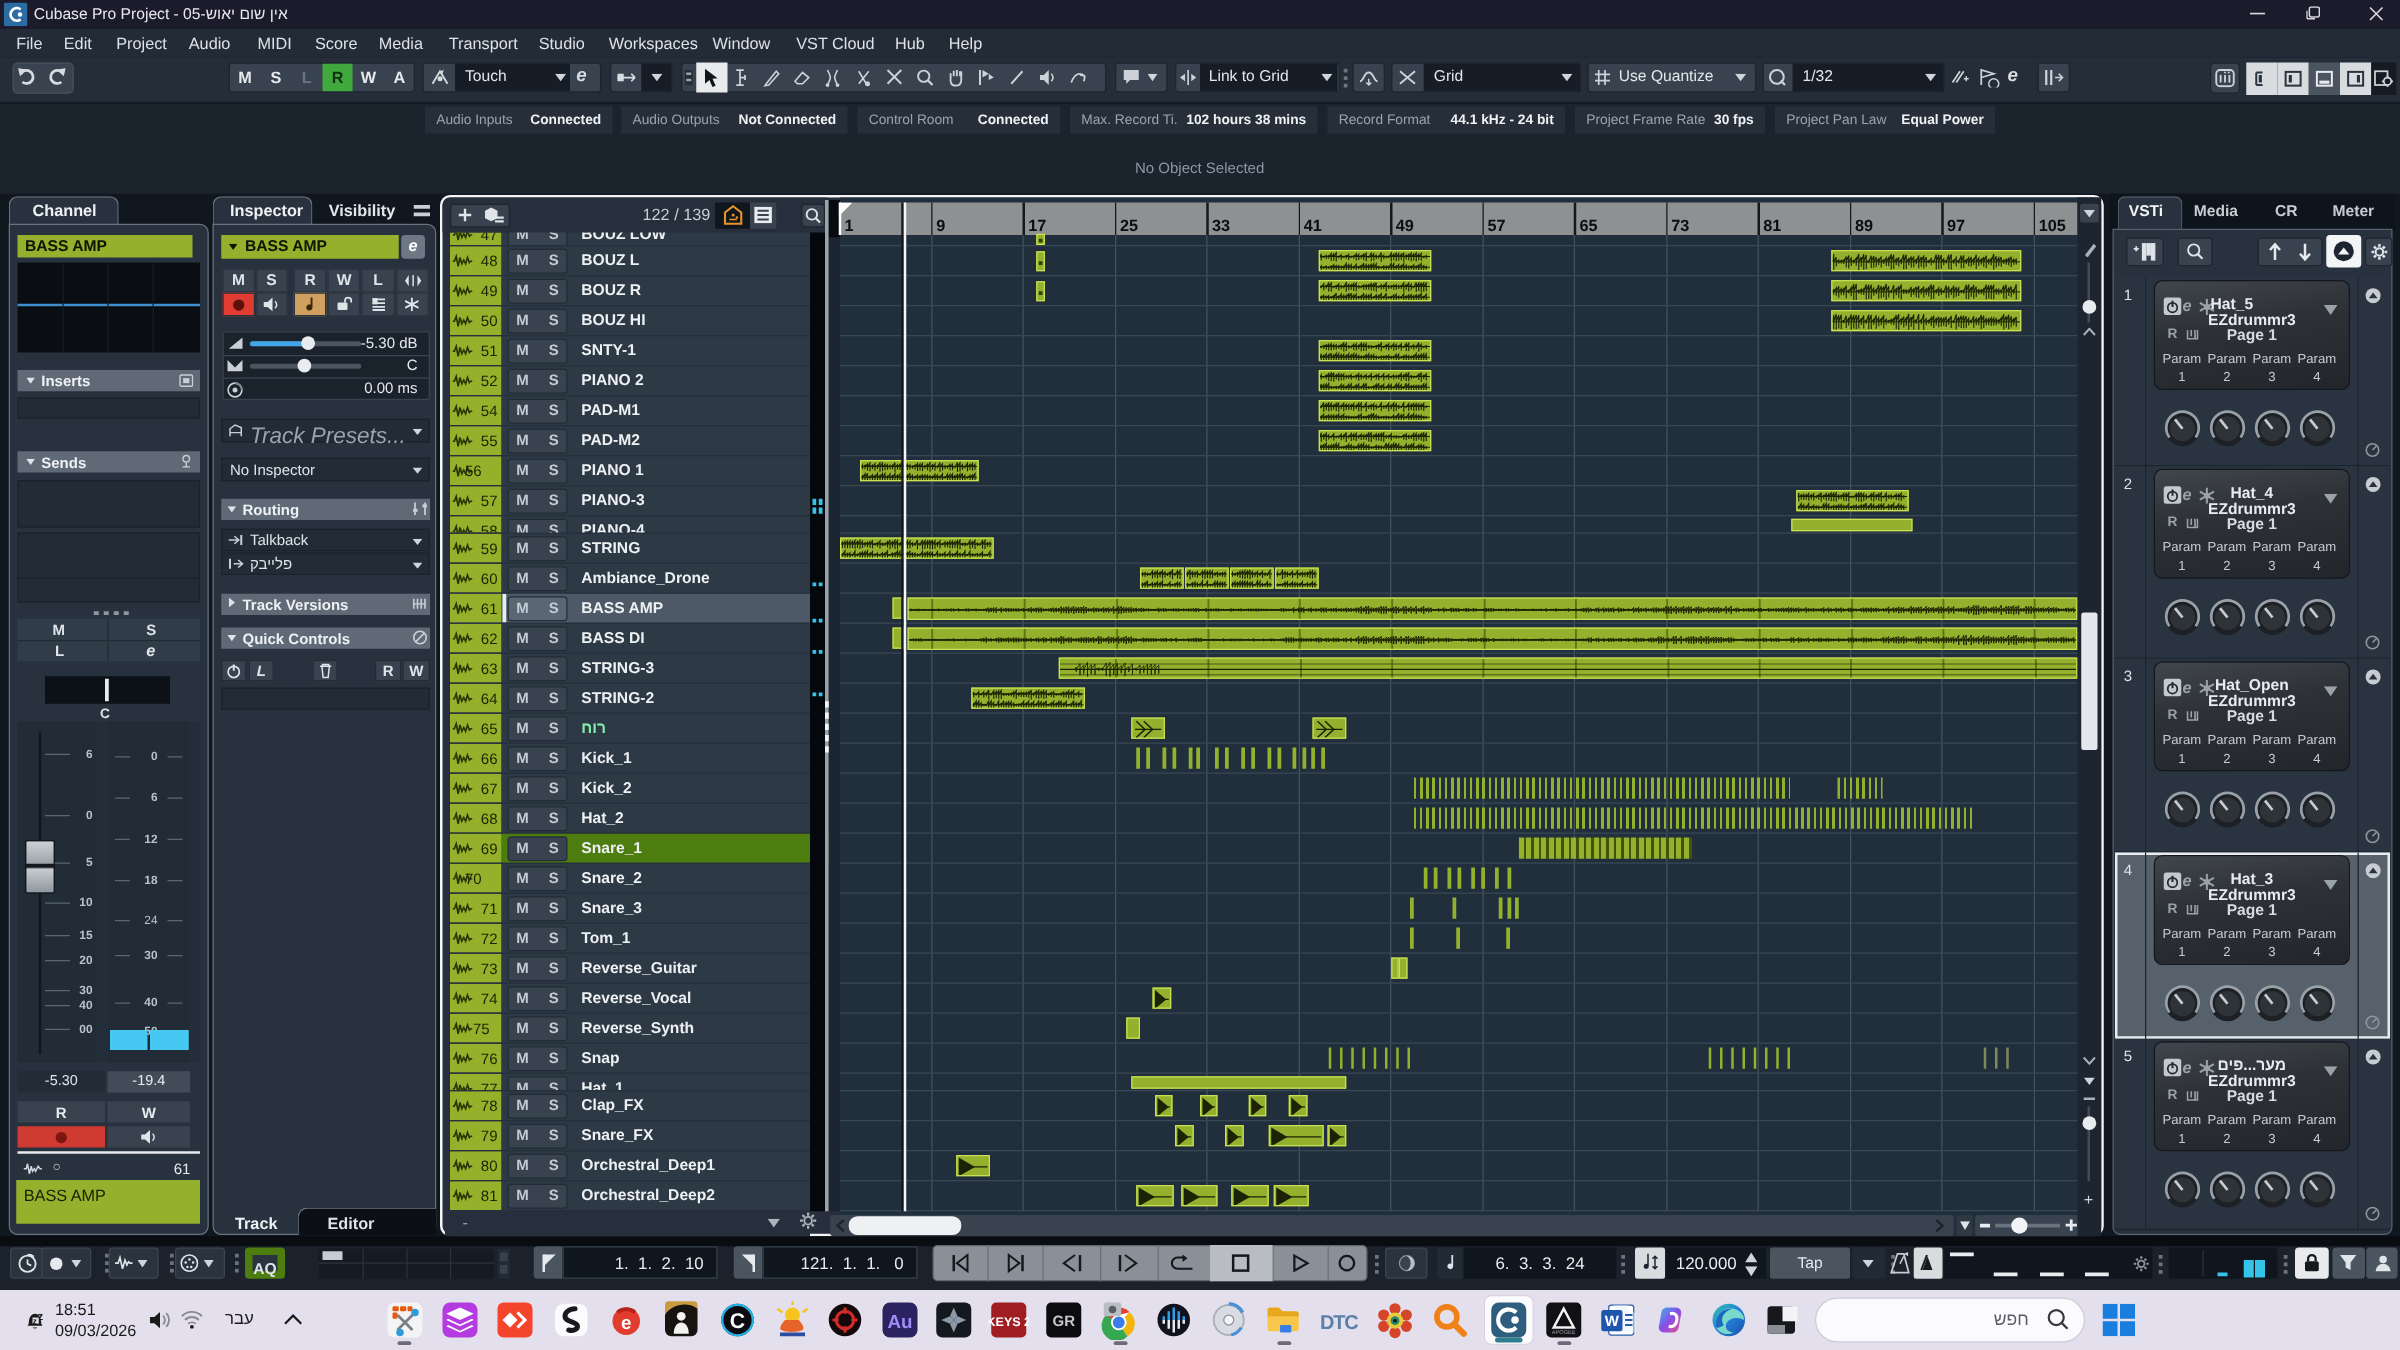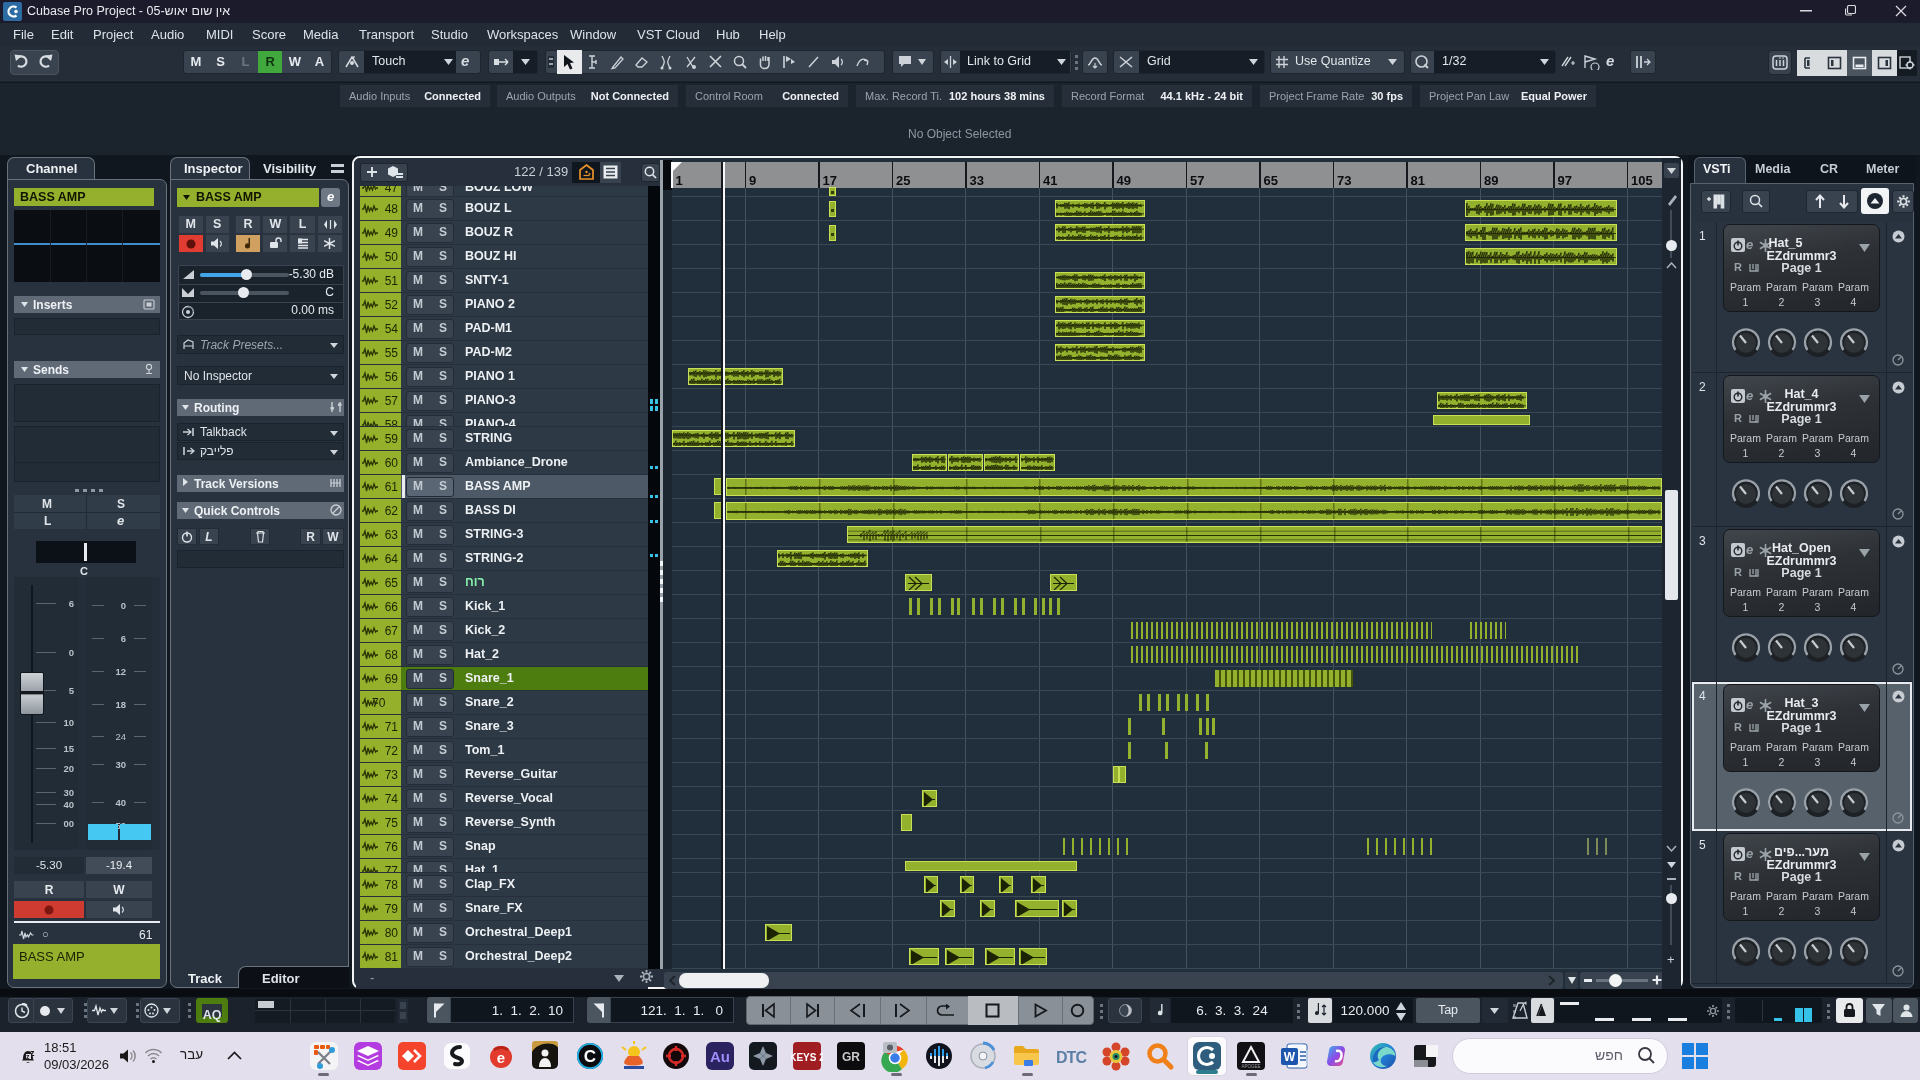--- a/index.html
+++ b/index.html
@@ -461,21 +461,21 @@
       <circle cx="7" cy="7" r="5.5" fill="none" stroke="#c9cfd5" stroke-width="1.3"></circle>
       <circle cx="7" cy="7" r="2" fill="#c9cfd5"></circle>
       <path d="M7 1.5 A5.5 5.5 0 0 1 12.5 7" stroke="#7e8994" stroke-width="1.3" fill="none"></path>
     </svg>
 <div class="tx" style="left:276px;top:303px;width:58px;text-align:right;font-size:12px;color:#e6eaee">0.00 ms</div>
 <div style="position:absolute;left:177px;top:335px;width:167px;height:19px;background:#222c37;border:1px solid #1a222b"></div>
 <svg class="abs" style="left:182px;top:339px" width="13" height="11">
       <path d="M2 10 V4 l4 -3 5 2 v7" fill="none" stroke="#c9cfd5" stroke-width="1.2"></path>
       <path d="M2 7 h9" stroke="#c9cfd5"></path>
     </svg>
-<div class="tx" style="left:200px;top:338px;font-size:12px;font-style:italic;color:#9aa4af">Track Presets...</div>
+<div class="tx" style="left:200px;top:338px;font-size:18px;font-style:italic;color:#9aa4af">Track Presets...</div>
 <svg style="position:absolute;left:330px;top:343px" width="8" height="5">
       <polygon points="0,0 8,0 4.0,5" fill="#cfd5da"></polygon>
     </svg>
 <div style="position:absolute;left:177px;top:366px;width:167px;height:19px;background:#222c37;border:1px solid #1a222b"></div>
 <div class="tx" style="left:184px;top:369px;font-size:12px;color:#dfe4e9">No Inspector</div>
 <svg style="position:absolute;left:330px;top:374px" width="8" height="5">
       <polygon points="0,0 8,0 4.0,5" fill="#cfd5da"></polygon>
     </svg>
 <div style="position:absolute;left:177px;top:399px;width:167px;height:17px;background:#5f6a76"></div>
 <svg style="position:absolute;left:182px;top:405px" width="7" height="5">
@@ -659,21 +659,21 @@
       <div style="position:absolute;left:46px;top:2px;width:48px;height:20px;background:#39434f;border-radius:3px;border:1px solid #232c36"></div>
       <div style="position:absolute;left:53px;top:4px;font-size:12px;font-weight:bold;color:#c3cbd3">M</div>
       <div style="position:absolute;left:79px;top:4px;font-size:12px;font-weight:bold;color:#c3cbd3">S</div>
       <div style="position:absolute;left:105px;top:4px;font-size:12.5px;font-weight:bold;color:#eef1f4;white-space:nowrap">PAD-M2</div>
     </div>
 <div style="position:absolute;left:360px;top:365px;width:288px;height:23px;background:#2d3945;overflow:hidden">
       <div style="position:absolute;left:0;top:0;width:41px;height:23px;background:#95b02b"></div>
       <svg style="position:absolute;left:2px;top:6px" width="16" height="12">
         <path d="M0 6 h1.5 l1.5 -4 1.5 8 1.5 -7 1.5 5 1.5 -3 1.5 3 1.5 -5 1.5 4 1 -1 1.5 0" stroke="#2c3505" stroke-width="1.3" fill="none"></path>
       </svg>
-      <div style="position:absolute;left:12px;top:5px;width:26px;text-align:right;font-size:12px;color:#1d2403">56</div>
+      <div style="position:absolute;left:12px;top:5px;width:26px;font-size:12px;color:#1d2403">56</div>
       <div style="position:absolute;left:46px;top:2px;width:48px;height:20px;background:#39434f;border-radius:3px;border:1px solid #232c36"></div>
       <div style="position:absolute;left:53px;top:4px;font-size:12px;font-weight:bold;color:#c3cbd3">M</div>
       <div style="position:absolute;left:79px;top:4px;font-size:12px;font-weight:bold;color:#c3cbd3">S</div>
       <div style="position:absolute;left:105px;top:4px;font-size:12.5px;font-weight:bold;color:#eef1f4;white-space:nowrap">PIANO 1</div>
     </div>
 <div style="position:absolute;left:360px;top:389px;width:288px;height:23px;background:#2d3945;overflow:hidden">
       <div style="position:absolute;left:0;top:0;width:41px;height:23px;background:#95b02b"></div>
       <svg style="position:absolute;left:2px;top:6px" width="16" height="12">
         <path d="M0 6 h1.5 l1.5 -4 1.5 8 1.5 -7 1.5 5 1.5 -3 1.5 3 1.5 -5 1.5 4 1 -1 1.5 0" stroke="#2c3505" stroke-width="1.3" fill="none"></path>
       </svg>
@@ -869,21 +869,21 @@
       <div style="position:absolute;left:46px;top:2px;width:48px;height:20px;background:#39434f;border-radius:3px;border:1px solid #232c36"></div>
       <div style="position:absolute;left:53px;top:4px;font-size:12px;font-weight:bold;color:#c3cbd3">M</div>
       <div style="position:absolute;left:79px;top:4px;font-size:12px;font-weight:bold;color:#c3cbd3">S</div>
       <div style="position:absolute;left:105px;top:4px;font-size:12.5px;font-weight:bold;color:#eef1f4;white-space:nowrap">Reverse_Vocal</div>
     </div>
 <div style="position:absolute;left:360px;top:811px;width:288px;height:23px;background:#2d3945;overflow:hidden">
       <div style="position:absolute;left:0;top:0;width:41px;height:23px;background:#95b02b"></div>
       <svg style="position:absolute;left:2px;top:6px" width="16" height="12">
         <path d="M0 6 h1.5 l1.5 -4 1.5 8 1.5 -7 1.5 5 1.5 -3 1.5 3 1.5 -5 1.5 4 1 -1 1.5 0" stroke="#2c3505" stroke-width="1.3" fill="none"></path>
       </svg>
-      <div style="position:absolute;left:12px;top:5px;width:26px;text-align:right;font-size:12px;color:#1d2403">75</div>
+      <div style="position:absolute;left:12px;top:5px;width:26px;text-align:center;font-size:12px;color:#1d2403">75</div>
       <div style="position:absolute;left:46px;top:2px;width:48px;height:20px;background:#39434f;border-radius:3px;border:1px solid #232c36"></div>
       <div style="position:absolute;left:53px;top:4px;font-size:12px;font-weight:bold;color:#c3cbd3">M</div>
       <div style="position:absolute;left:79px;top:4px;font-size:12px;font-weight:bold;color:#c3cbd3">S</div>
       <div style="position:absolute;left:105px;top:4px;font-size:12.5px;font-weight:bold;color:#eef1f4;white-space:nowrap">Reverse_Synth</div>
     </div>
 <div style="position:absolute;left:360px;top:835px;width:288px;height:23px;background:#2d3945;overflow:hidden">
       <div style="position:absolute;left:0;top:0;width:41px;height:23px;background:#95b02b"></div>
       <svg style="position:absolute;left:2px;top:6px" width="16" height="12">
         <path d="M0 6 h1.5 l1.5 -4 1.5 8 1.5 -7 1.5 5 1.5 -3 1.5 3 1.5 -5 1.5 4 1 -1 1.5 0" stroke="#2c3505" stroke-width="1.3" fill="none"></path>
       </svg>

